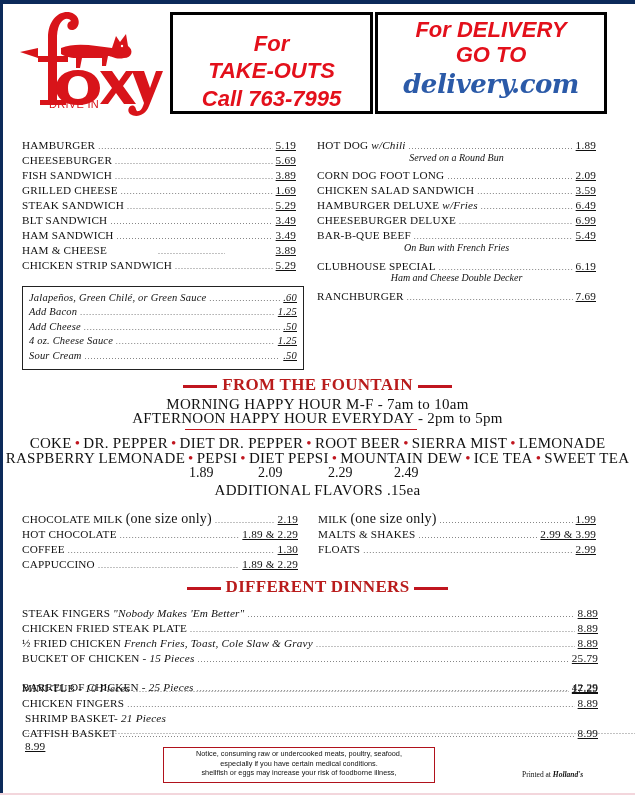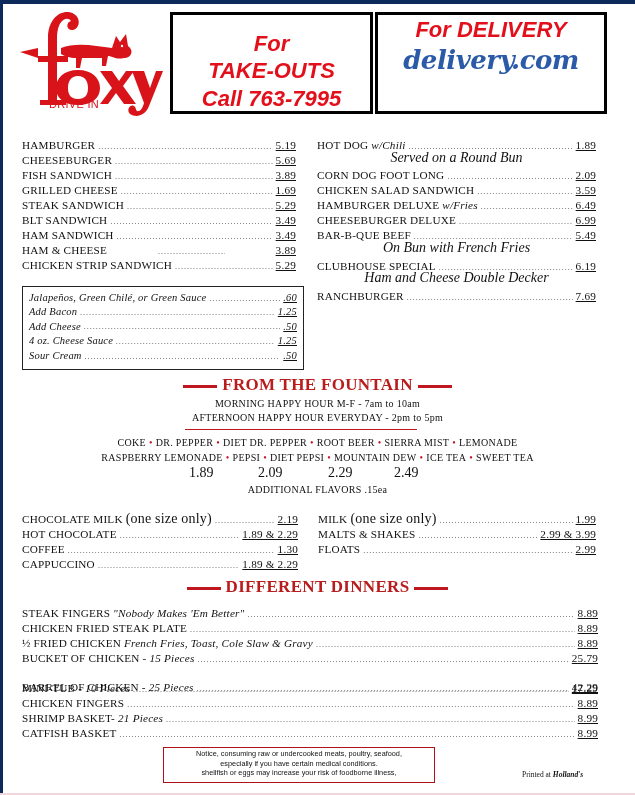--- a/index.html
+++ b/index.html
@@ -20,29 +20,29 @@
   .box.delivery .l1{margin-top:2px;line-height:26px;}
   .box.delivery .l2{line-height:24px;}
   .deliv-logo{font-family:"DejaVu Serif",serif;font-style:italic;font-weight:bold;color:#2b5aa8;font-size:26px;line-height:34px;letter-spacing:-0.5px;}
 
   .row{position:absolute;display:flex;align-items:baseline;font-size:11.2px;line-height:14px;letter-spacing:.2px;white-space:nowrap;}
   .row .name{flex:0 0 auto;}
   .row .name i{font-style:italic;}
   .row .dots{flex:1 1 auto;overflow:hidden;margin:0 3px;font-size:8px;letter-spacing:1px;color:#333;}
   .row .dots::before{content:"........................................................................................................................................................................................................................................................................";}
   .row .price{flex:0 0 auto;text-align:right;text-decoration:underline;}
-  .sub{position:absolute;font-size:14px;line-height:13px;font-style:italic;text-align:center;}
+  .sub{position:absolute;font-size:10px;line-height:13px;font-style:italic;text-align:center;}
   .small{font-size:14px;}
 
   .addons{position:absolute;left:22px;top:286px;width:280px;height:82px;border:1px solid #222;}
   .addons .row{font-style:italic;font-size:10.5px;}
 
   .sec-title{position:absolute;left:0;width:635px;text-align:center;color:#b91c1c;font-weight:bold;font-size:17px;letter-spacing:.3px;}
   .sec-title .dash{display:inline-block;width:34px;height:3px;background:#c0161f;vertical-align:middle;margin:0 5px;}
-  .center-line{position:absolute;left:0;width:635px;text-align:center;font-size:10px;line-height:14px;letter-spacing:.3px;white-space:nowrap;}
+  .center-line{position:absolute;left:0;width:635px;text-align:center;font-size:15px;line-height:14px;letter-spacing:.3px;white-space:nowrap;}
   .redrule{position:absolute;left:185px;top:429px;width:232px;height:1px;background:#c0161f;}
   .bullet{color:#c0161f;margin:0 3px;}
   .prices{position:absolute;top:465px;font-size:14px;line-height:16px;}
 
   .notice{position:absolute;left:163px;top:747px;width:270px;height:33px;border:1.5px solid #b0121c;font-family:"Liberation Sans",sans-serif;font-size:7.3px;line-height:9.5px;text-align:center;padding-top:1px;}
   .printed{position:absolute;left:522px;top:770px;font-size:7.5px;}
   .printed b{font-style:italic;}
 </style>
 </head>
 <body>
@@ -75,20 +75,21 @@
 </div>
 
 <div class="box takeout">
   <div class="l1">For</div>
   <div class="l2">TAKE-OUTS</div>
   <div class="l3">Call 763-7995</div>
 </div>
 
 <div class="box delivery">
   <div class="l1">For DELIVERY</div>
+  <div class="l2">GO TO</div>
   <div class="deliv-logo">delivery.com</div>
 </div>
 
 <div class="row" style="left:22px;top:138px;width:274px;">
     <span class="name">HAMBURGER</span>
     <span class="dots"></span>
     <span class="price">5.19</span>
   </div>
 <div class="row" style="left:22px;top:153px;width:274px;">
     <span class="name">CHEESEBURGER</span>
@@ -179,21 +180,21 @@
   <div class="row" style="left:6px;top:4px;width:268px;">
       <span class="name">Jalapeños, Green Chilé, or Green Sauce</span>
       <span class="dots"></span>
       <span class="price">.60</span>
     </div>
   <div class="row" style="left:6px;top:18px;width:268px;">
       <span class="name">Add Bacon</span>
       <span class="dots"></span>
       <span class="price">1.25</span>
     </div>
-  <div class="row" style="left:6px;top:33px;width:268px;align-items:flex-end;">
+  <div class="row" style="left:6px;top:33px;width:268px;">
       <span class="name">Add Cheese</span>
       <span class="dots"></span>
       <span class="price">.50</span>
     </div>
   <div class="row" style="left:6px;top:47px;width:268px;">
       <span class="name">4 oz. Cheese Sauce</span>
       <span class="dots"></span>
       <span class="price">1.25</span>
     </div>
   <div class="row" style="left:6px;top:62px;width:268px;">
@@ -286,21 +287,21 @@
 <div class="row" style="left:22px;top:681px;width:576px;">
     <span class="name"><span>MINI-TUB -</span> <i>10 Pieces</i></span>
     <span class="dots"></span>
     <span class="price">17.29</span>
   </div>
 <div class="row" style="left:22px;top:696px;width:576px;">
     <span class="name">CHICKEN FINGERS</span>
     <span class="dots"></span>
     <span class="price">8.89</span>
   </div>
-<div class="row" style="left:22px;top:711px;width:576px;">
+<div class="row" style="left:22px;top:711px;width:576px;flex-direction:column;">
     <span class="name"><span>SHRIMP BASKET-</span> <i>21 Pieces</i></span>
     <span class="dots"></span>
     <span class="price">8.99</span>
   </div>
 <div class="row" style="left:22px;top:726px;width:576px;">
     <span class="name">CATFISH BASKET</span>
     <span class="dots"></span>
     <span class="price">8.99</span>
   </div>
 

